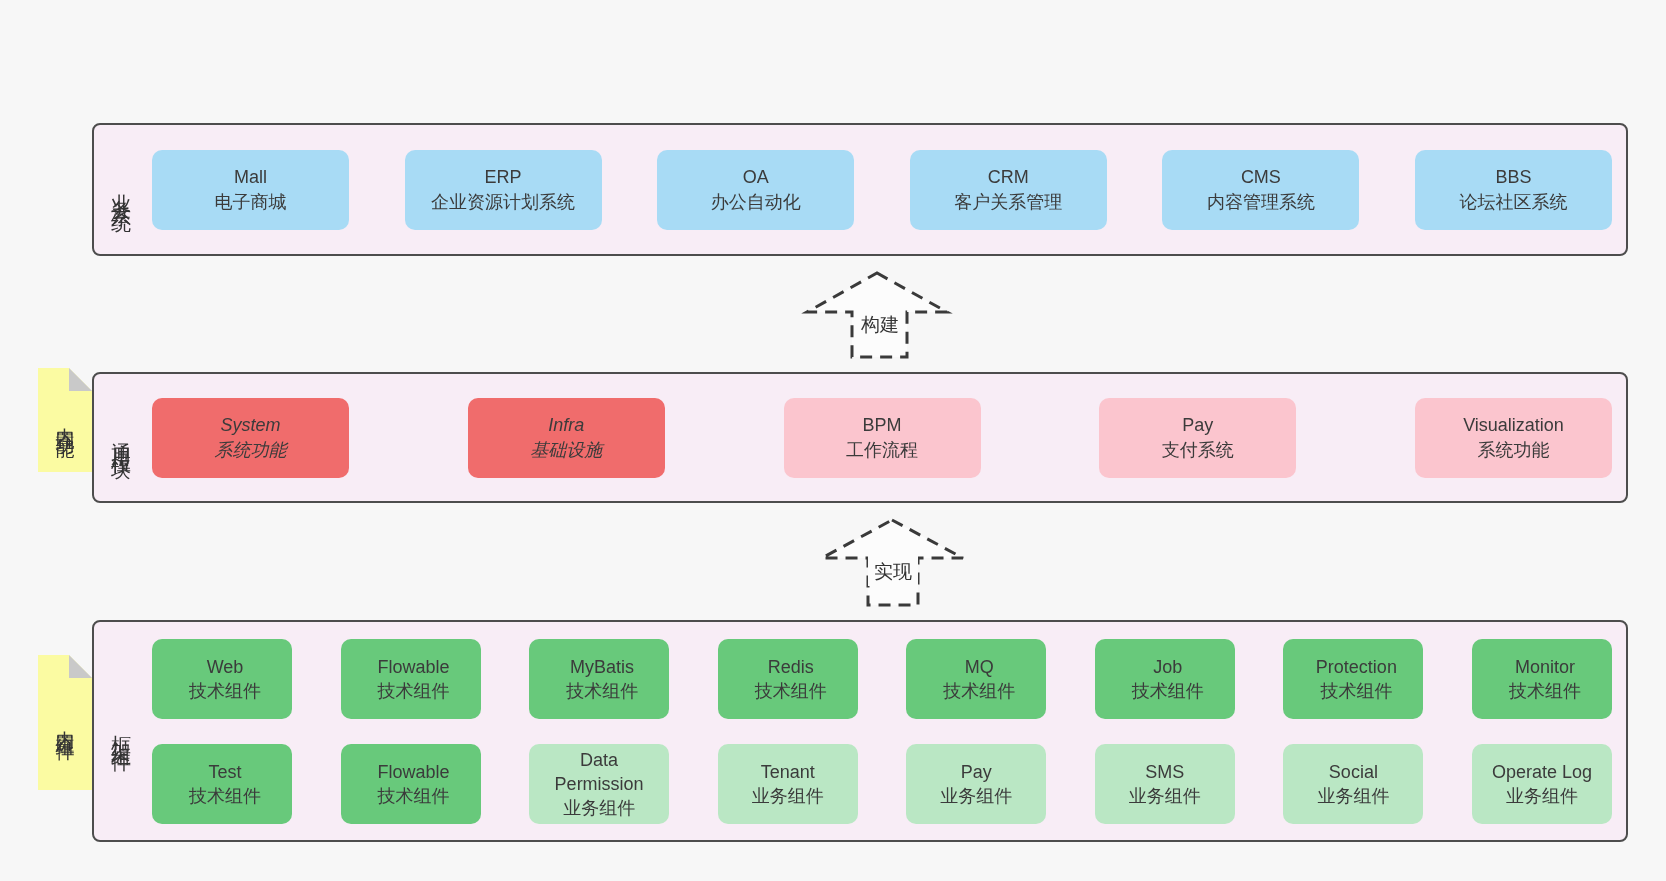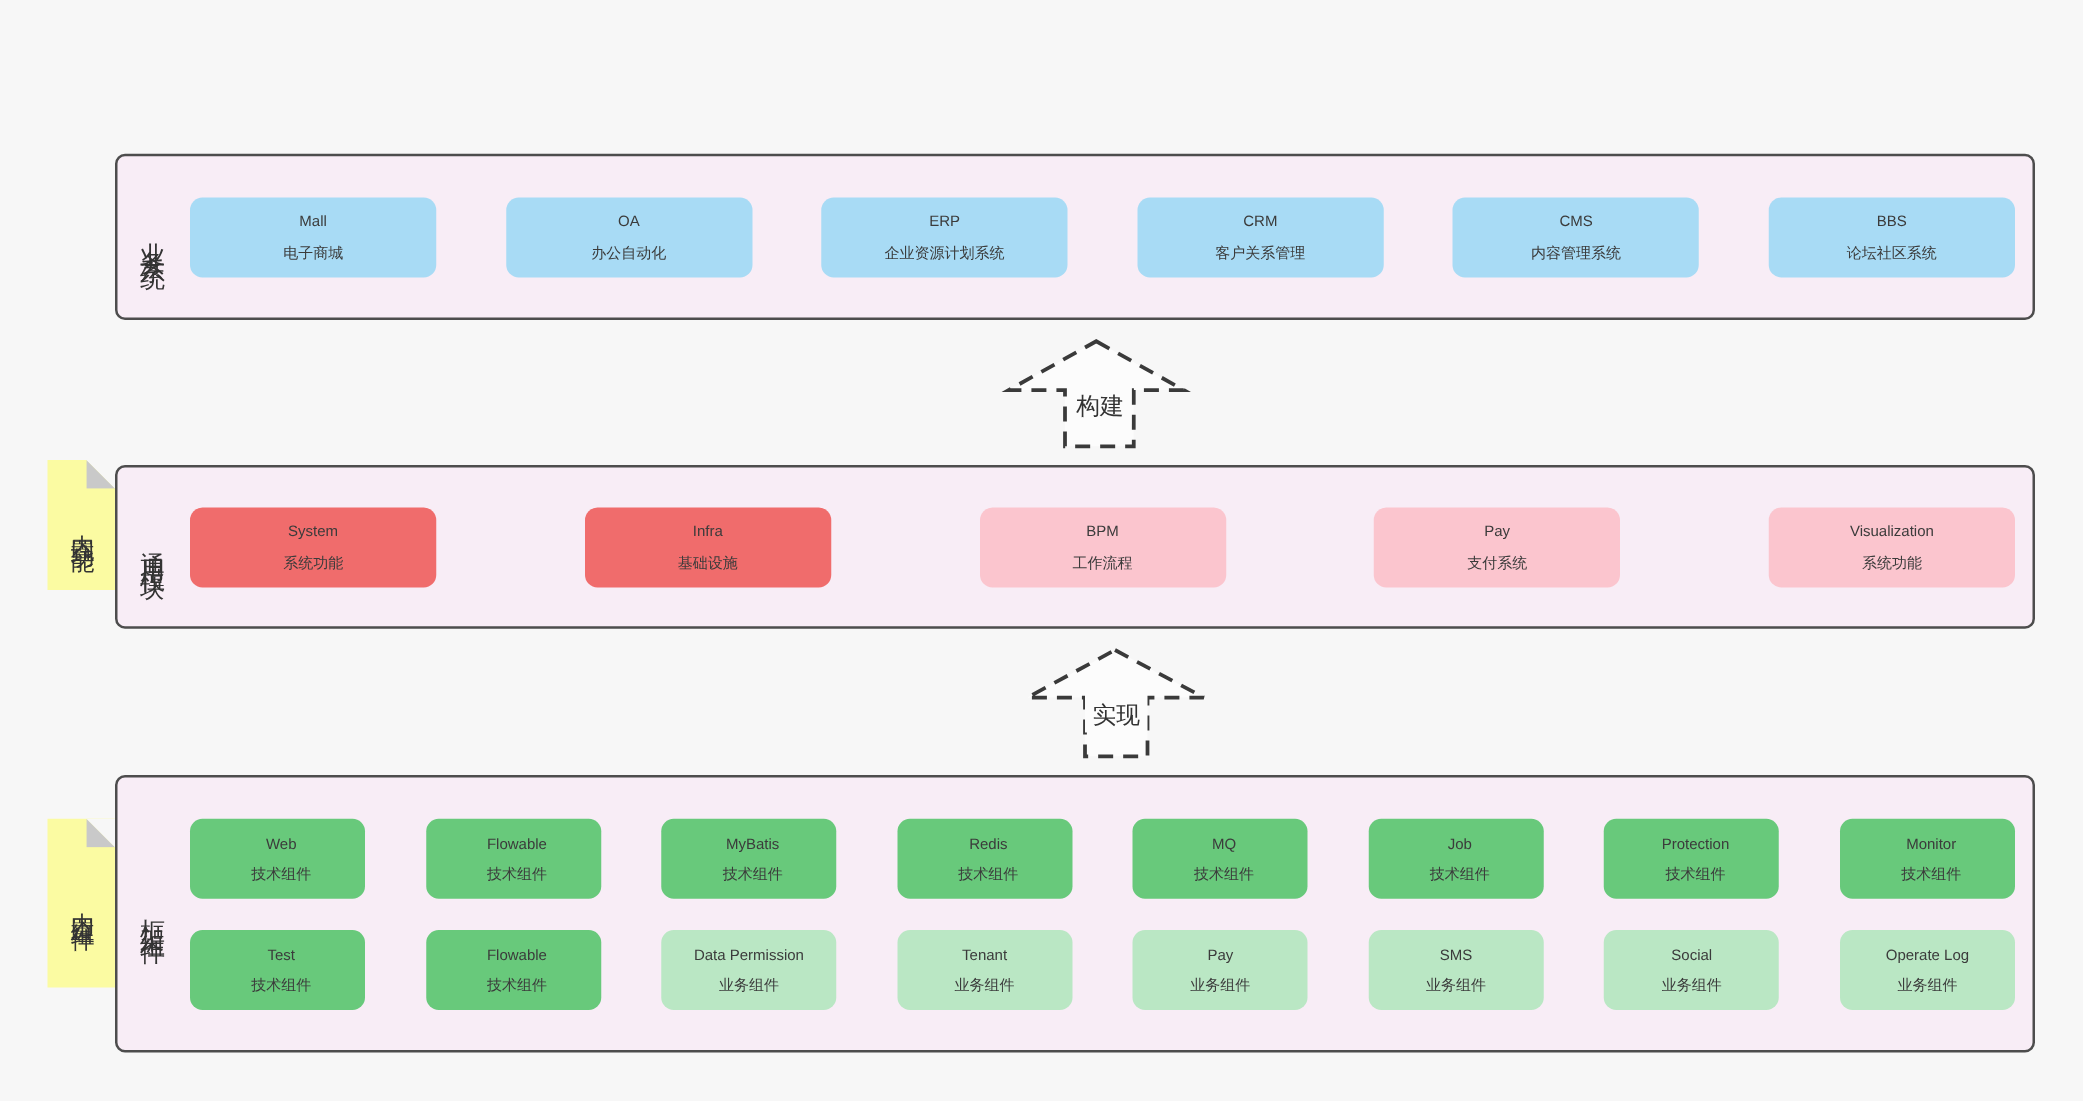--- a/index.html
+++ b/index.html
@@ -37,32 +37,32 @@
     flex:1;display:flex;justify-content:space-between;align-items:center;
     padding:0 14px 0 8px;
   }
   .rows-col{
     flex:1;display:flex;flex-direction:column;gap:25px;
     padding:0 14px 0 8px;
   }
   .rows-col .boxes-row{padding:0;}
 
   .box{
-    height:64px;border-radius:10px;
+    height:80px;border-radius:10px;
     display:flex;flex-direction:column;justify-content:center;align-items:center;
     text-align:center;
-    font-size:12px;line-height:25px;
+    font-size:18px;line-height:25px;
     color:#3b3b3b;
     box-sizing:border-box;
     padding:2px 6px;
   }
   .box-wide{width:197px;}
   .box-narrow{width:140px;line-height:24px;}
   .blue{background:#a8dbf5;}
-  .red{background:#f06c6c;}
+  .red{background:#f06c6c;font-style:italic;}
   .pink{background:#fbc5ce;}
   .green-dark{background:#68c97b;padding-left:12px;}
   .green-light{background:#bae7c4;}
 
   .sticky{
     position:absolute;width:54px;background:#fbfba2;
     display:flex;justify-content:center;align-items:center;
     z-index:3;
   }
   #sticky-modules{left:38px;top:368px;height:104px;}
@@ -101,26 +101,26 @@
 <div class="layer" id="layer-business">
   <div class="layer-label">
     <span>业务系统</span>
   </div>
   <div class="boxes-row">
     <div class="box box-wide blue">
       <div>Mall</div>
       <div>电子商城</div>
     </div>
     <div class="box box-wide blue">
+      <div>ERP</div>
+      <div>企业资源计划系统</div>
+    </div>
+    <div class="box box-wide blue">
       <div>OA</div>
       <div>办公自动化</div>
-    </div>
-    <div class="box box-wide blue">
-      <div>ERP</div>
-      <div>企业资源计划系统</div>
     </div>
     <div class="box box-wide blue">
       <div>CRM</div>
       <div>客户关系管理</div>
     </div>
     <div class="box box-wide blue">
       <div>CMS</div>
       <div>内容管理系统</div>
     </div>
     <div class="box box-wide blue">

